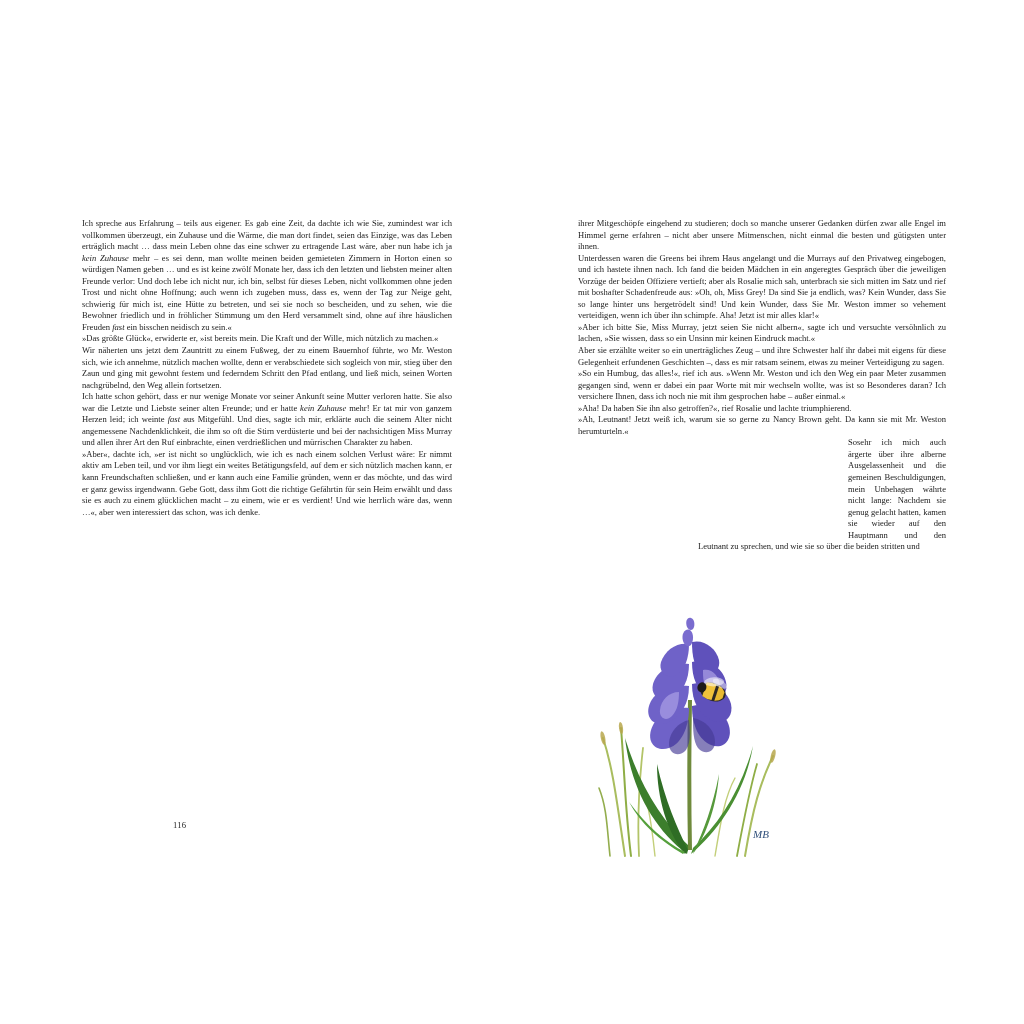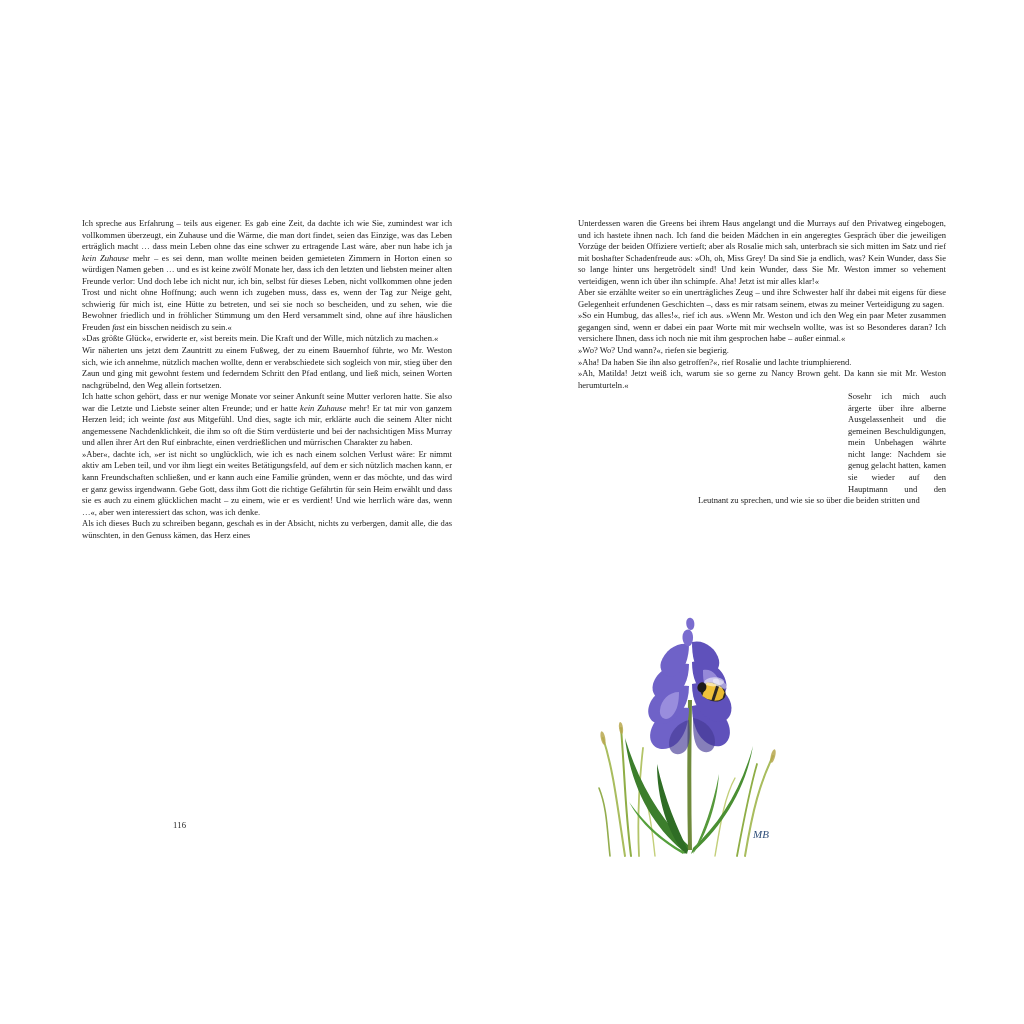--- a/index.html
+++ b/index.html
@@ -65,34 +65,34 @@
 
 <div id="page-spread">
 
   <div class="page page-left">
     <div class="body-text">
       <p>Ich spreche aus Erfahrung – teils aus eigener. Es gab eine Zeit, da dachte ich wie Sie, zumindest war ich vollkommen überzeugt, ein Zuhause und die Wärme, die man dort findet, seien das Einzige, was das Leben erträglich macht … dass mein Leben ohne das eine schwer zu ertragende Last wäre, aber nun habe ich ja <em class="italic">kein Zuhause</em> mehr – es sei denn, man wollte meinen beiden gemieteten Zimmern in Horton einen so würdigen Namen geben … und es ist keine zwölf Monate her, dass ich den letzten und liebsten meiner alten Freunde verlor: Und doch lebe ich nicht nur, ich bin, selbst für dieses Leben, nicht vollkommen ohne jeden Trost und nicht ohne Hoffnung; auch wenn ich zugeben muss, dass es, wenn der Tag zur Neige geht, schwierig für mich ist, eine Hütte zu betreten, und sei sie noch so bescheiden, und zu sehen, wie die Bewohner friedlich und in fröhlicher Stimmung um den Herd versammelt sind, ohne auf ihre häuslichen Freuden <em class="italic">fast</em> ein bisschen neidisch zu sein.«</p>
       <p>»Das größte Glück«, erwiderte er, »ist bereits mein. Die Kraft und der Wille, mich nützlich zu machen.«</p>
       <p>Wir näherten uns jetzt dem Zauntritt zu einem Fußweg, der zu einem Bauernhof führte, wo Mr. Weston sich, wie ich annehme, nützlich machen wollte, denn er verabschiedete sich sogleich von mir, stieg über den Zaun und ging mit gewohnt festem und federndem Schritt den Pfad entlang, und ließ mich, seinen Worten nachgrübelnd, den Weg allein fortsetzen.</p>
       <p>Ich hatte schon gehört, dass er nur wenige Monate vor seiner Ankunft seine Mutter verloren hatte. Sie also war die Letzte und Liebste seiner alten Freunde; und er hatte <em class="italic">kein Zuhause</em> mehr! Er tat mir von ganzem Herzen leid; ich weinte <em class="italic">fast</em> aus Mitgefühl. Und dies, sagte ich mir, erklärte auch die seinem Alter nicht angemessene Nachdenklichkeit, die ihm so oft die Stirn verdüsterte und bei der nachsichtigen Miss Murray und allen ihrer Art den Ruf einbrachte, einen verdrießlichen und mürrischen Charakter zu haben.</p>
       <p>»Aber«, dachte ich, »er ist nicht so unglücklich, wie ich es nach einem solchen Verlust wäre: Er nimmt aktiv am Leben teil, und vor ihm liegt ein weites Betätigungsfeld, auf dem er sich nützlich machen kann, er kann Freundschaften schließen, und er kann auch eine Familie gründen, wenn er das möchte, und das wird er ganz gewiss irgendwann. Gebe Gott, dass ihm Gott die richtige Gefährtin für sein Heim erwählt und dass sie es auch zu einem glücklichen macht – zu einem, wie er es verdient! Und wie herrlich wäre das, wenn …«, aber wen interessiert das schon, was ich denke.</p>
-      <p>Als ich dieses Buch zu schreiben begann, geschah es in der Absicht, nichts zu verbergen, damit alle, die das wünschten, in den Genuss kämen, das Herz eines</p>
     </div>
   </div>
 
   <div class="folio">116</div>
 
   <div class="page page-right">
     <div class="body-text">
+      <p>ihrer Mitgeschöpfe eingehend zu studieren; doch so manche unserer Gedanken dürfen zwar alle Engel im Himmel gerne erfahren – nicht aber unsere Mitmenschen, nicht einmal die besten und gütigsten unter ihnen.</p>
       <p>Unterdessen waren die Greens bei ihrem Haus angelangt und die Murrays auf den Privatweg eingebogen, und ich hastete ihnen nach. Ich fand die beiden Mädchen in ein angeregtes Gespräch über die jeweiligen Vorzüge der beiden Offiziere vertieft; aber als Rosalie mich sah, unterbrach sie sich mitten im Satz und rief mit boshafter Schadenfreude aus: »Oh, oh, Miss Grey! Da sind Sie ja endlich, was? Kein Wunder, dass Sie so lange hinter uns hergetrödelt sind! Und kein Wunder, dass Sie Mr. Weston immer so vehement verteidigen, wenn ich über ihn schimpfe. Aha! Jetzt ist mir alles klar!«</p>
+      <p>»Aber ich bitte Sie, Miss Murray, jetzt seien Sie nicht albern«, sagte ich und versuchte versöhnlich zu lachen, »Sie wissen, dass so ein Unsinn mir keinen Eindruck macht.«</p>
       <p>Aber sie erzählte weiter so ein unerträgliches Zeug – und ihre Schwester half ihr dabei mit eigens für diese Gelegenheit erfundenen Geschichten –, dass es mir ratsam seinem, etwas zu meiner Verteidigung zu sagen.</p>
       <p>»So ein Humbug, das alles!«, rief ich aus. »Wenn Mr. Weston und ich den Weg ein paar Meter zusammen gegangen sind, wenn er dabei ein paar Worte mit mir wechseln wollte, was ist so Besonderes daran? Ich versichere Ihnen, dass ich noch nie mit ihm gesprochen habe – außer einmal.«</p>
-      <p>»Wo? Wo? Und wann?«, riefen sie begierig.</p>
       <p>»Aha! Da haben Sie ihn also getroffen?«, rief Rosalie und lachte triumphierend.</p>
-      <p>»Ah, Matilda! Jetzt weiß ich, warum sie so gerne zu Nancy Brown geht. Da kann sie mit Mr. Weston herumturteln.«</p>
+      <p>»Ah, Leutnant! Jetzt weiß ich, warum sie so gerne zu Nancy Brown geht. Da kann sie mit Mr. Weston herumturteln.«</p>
 
       <div style="float:left;width:120px;height:150px;"></div>
       <div style="float:left;width:150px;height:95px;"></div>
       <p style="text-align:justify;">Sosehr ich mich auch ärgerte über ihre alberne Ausgelassenheit und die gemeinen Beschuldigungen, mein Unbehagen währte nicht lange: Nachdem sie genug gelacht hatten, kamen sie wieder auf den Hauptmann und den Leutnant zu sprechen, und wie sie so über die beiden stritten und</p>
     </div>
   </div>
 
   <div id="illustration">
     <svg viewBox="0 0 190 270" width="190" height="270" xmlns="http://www.w3.org/2000/svg">
 

